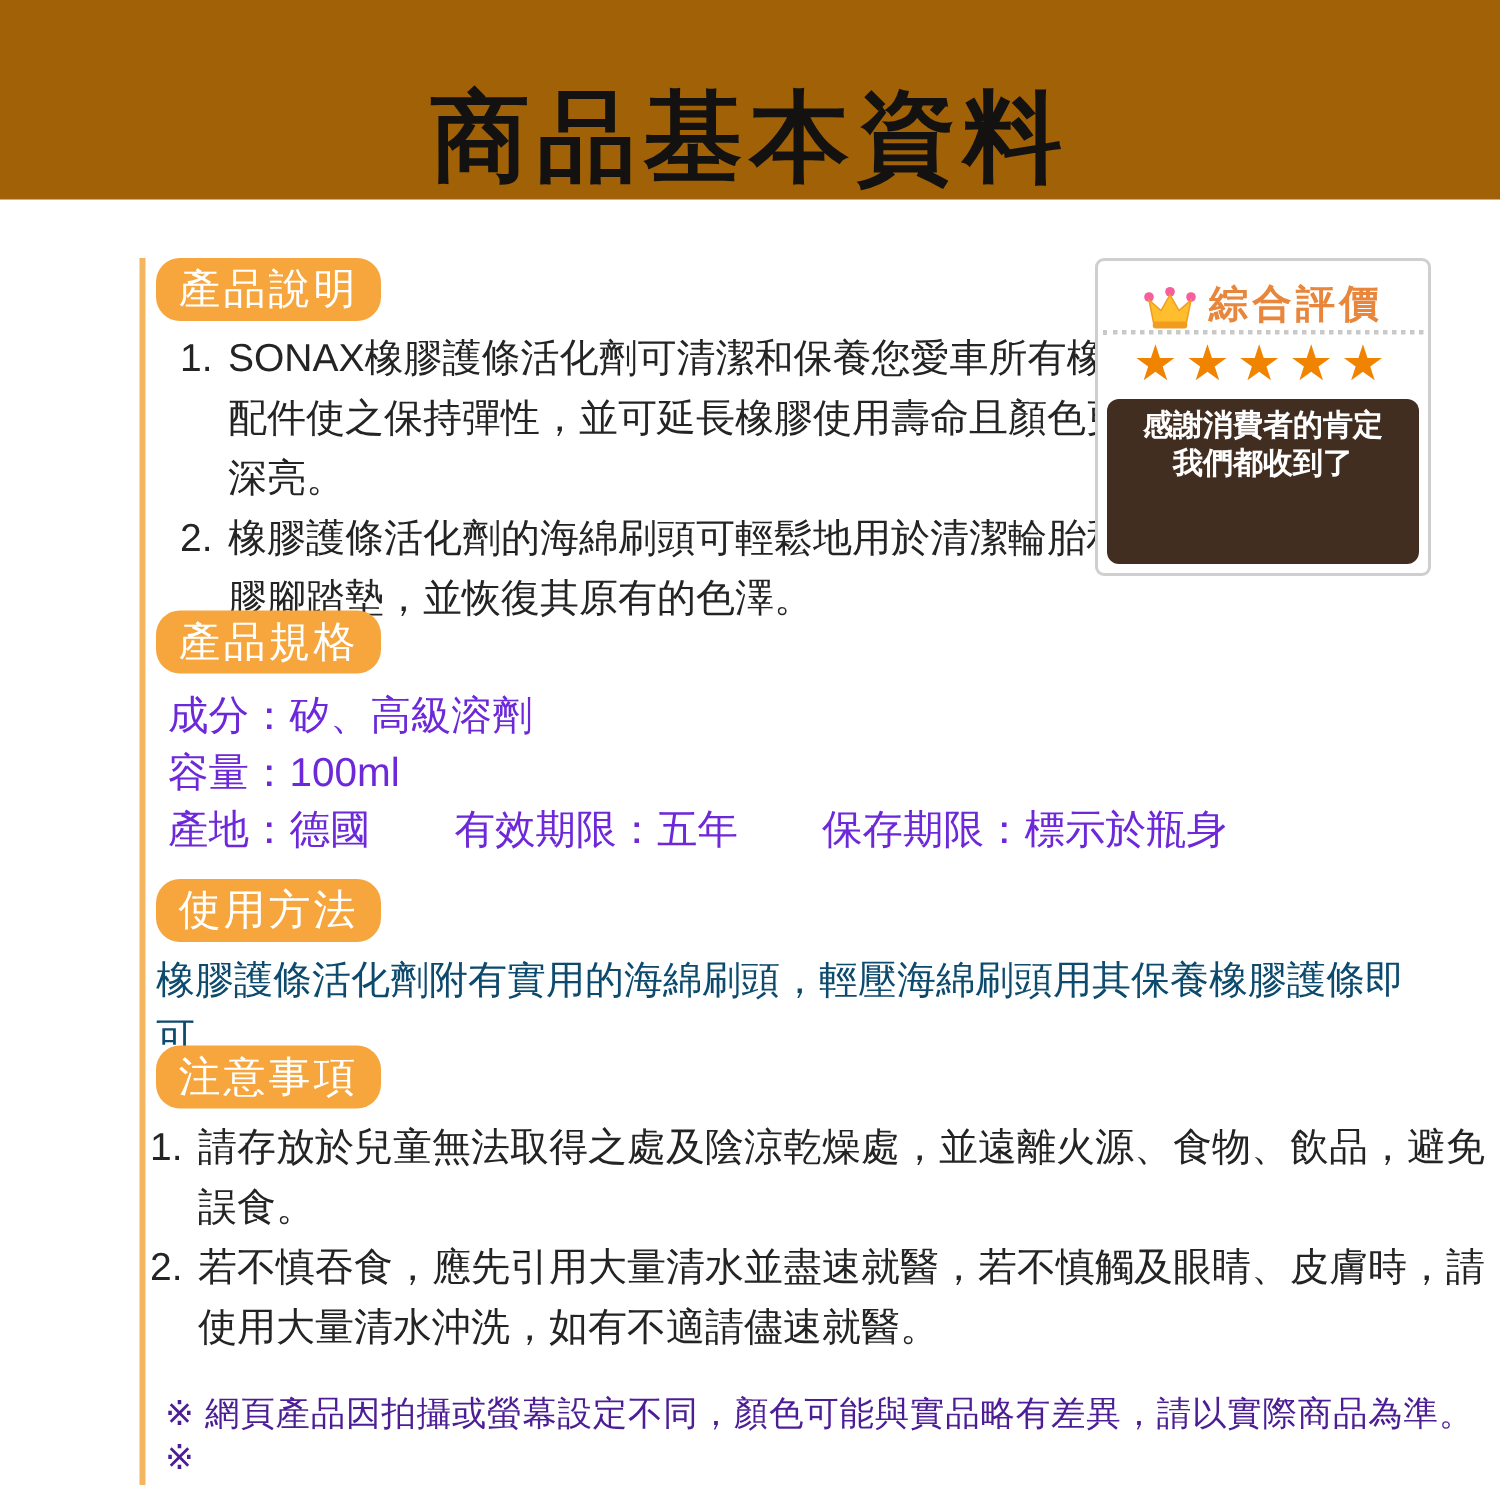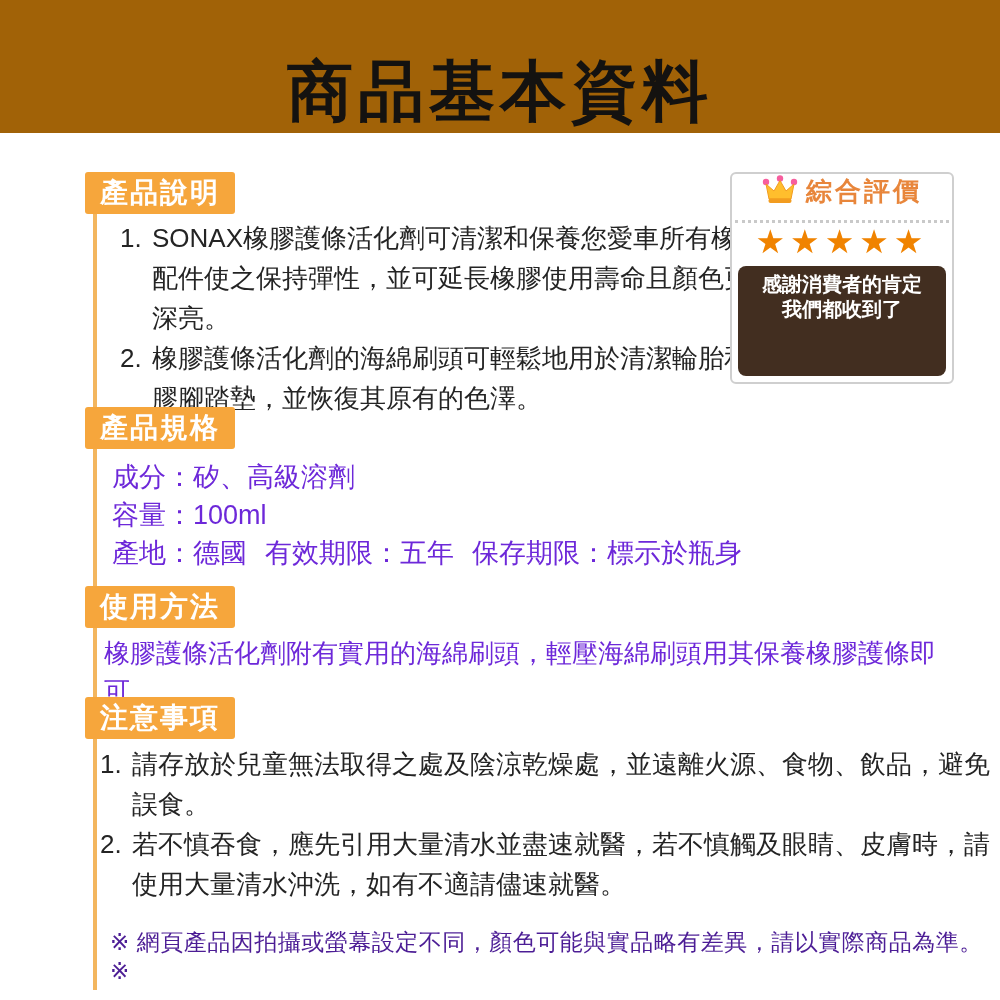--- a/index.html
+++ b/index.html
@@ -18,62 +18,62 @@
   }
   .banner-title {
     font-size:66px; font-weight:bold; color:#141210; letter-spacing:5px;
     line-height:1;
   }
   .rail {
     position:absolute; left:93px; top:172px; width:4px; height:818px;
     background:#F3B65F;
   }
   .sec-label {
-    position:absolute; left:85px; width:150px; height:42px;
-    background:#F6A63C; border-radius:3px;
-    color:#ffffff; font-size:28px; font-weight:bold; letter-spacing:2px;
+    position:absolute; left:104px; width:150px; height:42px;
+    background:#F6A63C; border-radius:16px;
+    color:#ffffff; font-size:28px; font-weight:normal; letter-spacing:2px;
     display:flex; align-items:center; padding-left:15px;
   }
   #label-desc     { top:172px; }
   #label-specs    { top:407px; }
   #label-usage    { top:586px;text-align:center; }
   #label-cautions { top:697px; }
 
   .numlist { position:absolute; color:#242424; }
   #desc-list { left:120px; top:218px; font-size:26px; line-height:40px; }
   #desc-list .txt { width:628px; }
   #cautions-list { left:100px; top:744px; font-size:26px; line-height:40px; }
   #cautions-list .txt { width:860px; }
   .num-item { display:flex; }
   .num { flex:none; width:32px; }
   .txt { display:block; }
 
   .specs {
     position:absolute; left:112px; top:458px;
     font-size:27px; color:#6d28d9; line-height:38px;
   }
-  .specs-row3 { display:flex; gap:18px; }
+  .specs-row3 { display:flex; gap:56px; }
 
   .usage-text {
     position:absolute; left:104px; top:634px; width:880px;
-    font-size:26px; color:#6d28d9; line-height:38px;
+    font-size:26px; color:#0c4a6e; line-height:38px;
   }
 
   .disclaimer {
     position:absolute; left:110px; top:927px; width:880px;
     font-size:23px; color:#4c1d95; letter-spacing:0.5px;
   }
 
   .rating-card {
     position:absolute; left:730px; top:172px; width:224px; height:212px;
     background:#ffffff; border:2px solid #cfcfcf; border-radius:6px;
     display:flex; flex-direction:column;
   }
   .rating-head {
-    display:flex; align-items:flex-start; justify-content:center; gap:8px;
+    display:flex; align-items:flex-end; justify-content:center; gap:8px;
     height:46px; flex:none;
   }
   .crown { flex:none; }
   .rating-title { color:#E8863B; font-size:26px; font-weight:bold; letter-spacing:3px; }
   .dotted { border-top:3px dotted #c9c9c9; margin:0 3px; flex:none; }
   .score-row {
     display:flex; justify-content:center; align-items:baseline;
     height:62px; margin-top:2px; flex:none;
   }
   .score { font-size:56px; font-weight:bold; color:#E6701E; line-height:62px; }

